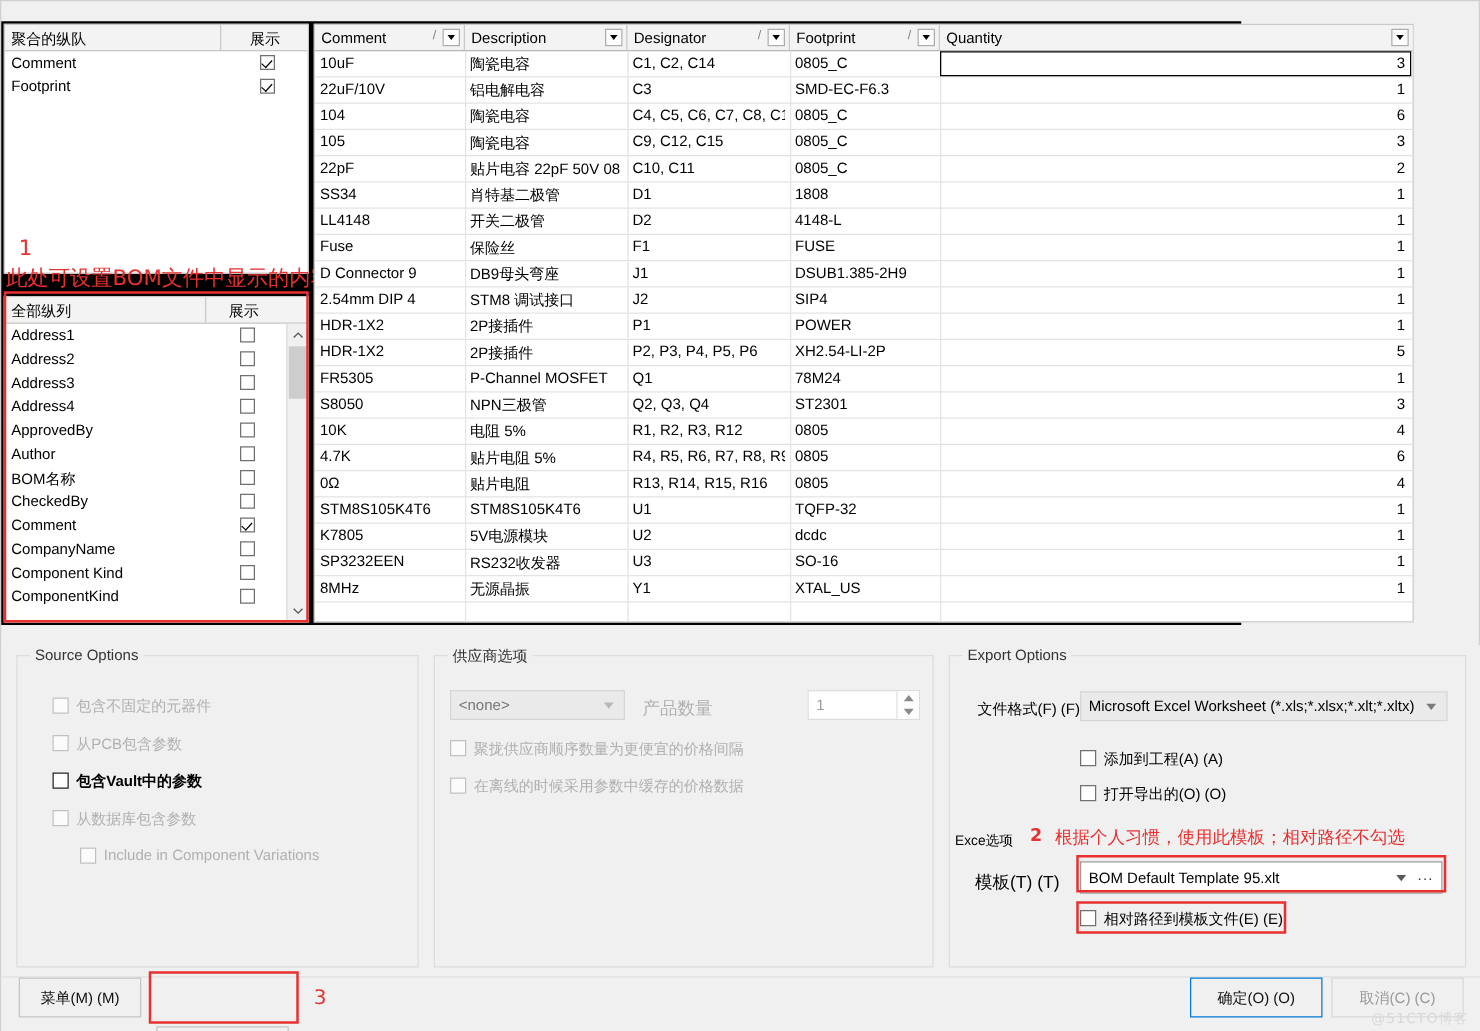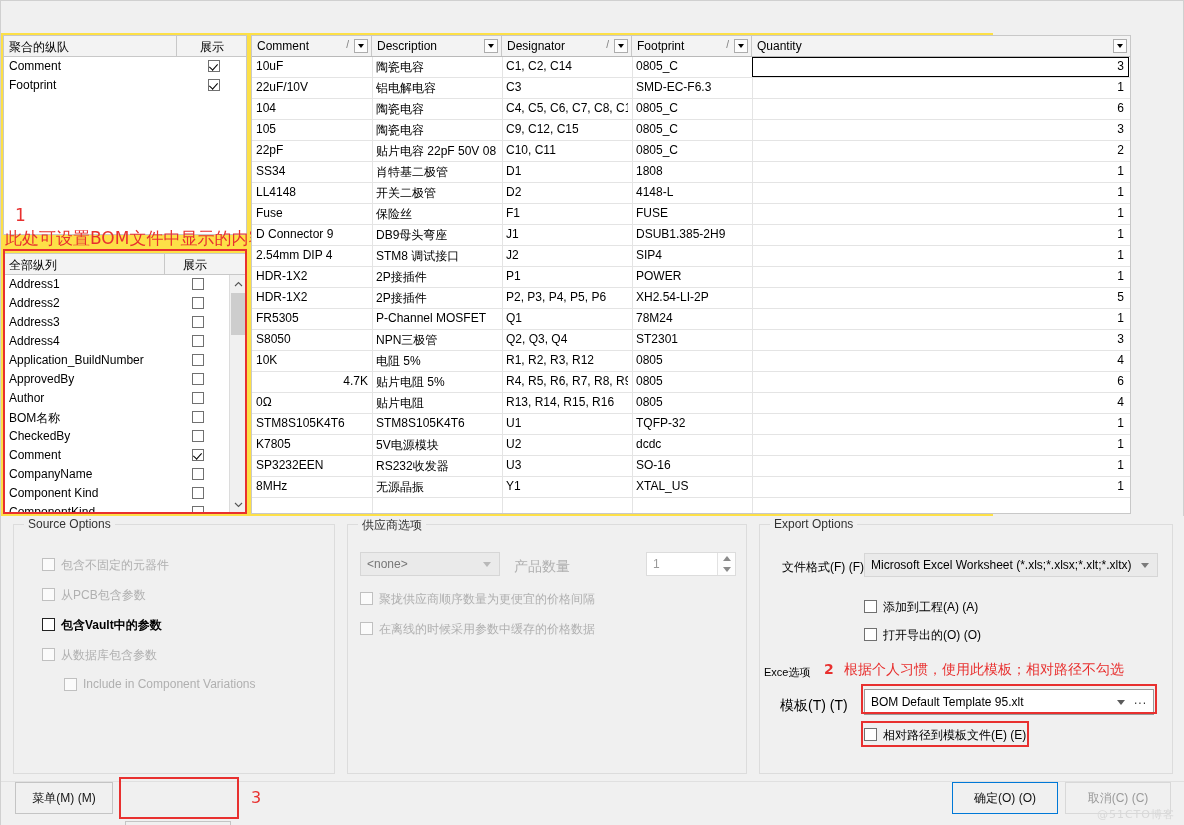--- a/index.html
+++ b/index.html
@@ -21,21 +21,21 @@
   .titlebar .caption{
     position:absolute;left:12px;top:7px;font-size:14px;color:#111;white-space:nowrap;
   }
   .titlebar .closebtn{
     position:absolute;right:0;top:0;width:46px;height:31px;
     display:flex;align-items:center;justify-content:center;cursor:pointer;
   }
   .titlebar .closebtn svg{display:block;}
 
   
-  .work{position:absolute;left:0;top:32px;width:992px;height:483px;background:#fde047;}
+  .work{position:absolute;left:0;top:16px;width:992px;height:483px;background:#000000;}
 
   
   .leftpane{position:absolute;left:2px;top:2px;width:244px;height:479px;}
 
   .listbox{position:absolute;background:#fff;border:1px solid #c8c8c8;box-sizing:border-box;}
   .lb-head{
     position:relative;height:21px;background:#f3f3f3;border-bottom:1px solid #c8c8c8;box-sizing:border-box;
   }
   .lb-head .h1{position:absolute;left:5px;top:3px;font-size:12px;}
   .lb-head .h2{position:absolute;left:0;top:3px;width:60px;text-align:center;font-size:12px;}
@@ -198,24 +198,20 @@
             </div>
             <div class="row">
               <div class="lbl">Address3</div>
               <div class="cbx" style="left:188px;top:3px;"></div>
             </div>
             <div class="row">
               <div class="lbl">Address4</div>
               <div class="cbx" style="left:188px;top:3px;"></div>
             </div>
             <div class="row">
-              <div class="lbl">Application_BuildNumber</div>
-              <div class="cbx" style="left:188px;top:3px;"></div>
-            </div>
-            <div class="row">
               <div class="lbl">ApprovedBy</div>
               <div class="cbx" style="left:188px;top:3px;"></div>
             </div>
             <div class="row">
               <div class="lbl">Author</div>
               <div class="cbx" style="left:188px;top:3px;"></div>
             </div>
             <div class="row">
               <div class="lbl">BOM名称</div>
               <div class="cbx" style="left:188px;top:3px;"></div>
@@ -398,21 +394,21 @@
             <div class="gc num" style="left: 504px; width: 368px;">3</div>
           </div>
           <div class="grow">
             <div class="gc" style="left: 4px; width: 112px;">10K</div>
             <div class="gc" style="left: 124px; width: 122px;">电阻 5%</div>
             <div class="gc" style="left: 254px; width: 122px;">R1, R2, R3, R12</div>
             <div class="gc" style="left: 384px; width: 112px;">0805</div>
             <div class="gc num" style="left: 504px; width: 368px;">4</div>
           </div>
           <div class="grow">
-            <div class="gc" style="left: 4px; width: 112px; text-align: right;">4.7K</div>
+            <div class="gc" style="left: 4px; width: 112px;">4.7K</div>
             <div class="gc" style="left: 124px; width: 122px;">贴片电阻 5%</div>
             <div class="gc" style="left: 254px; width: 122px;">R4, R5, R6, R7, R8, R9</div>
             <div class="gc" style="left: 384px; width: 112px;">0805</div>
             <div class="gc num" style="left: 504px; width: 368px;">6</div>
           </div>
           <div class="grow">
             <div class="gc" style="left: 4px; width: 112px;">0Ω</div>
             <div class="gc" style="left: 124px; width: 122px; font-family: Liberation Mono, monospace;">贴片电阻</div>
             <div class="gc" style="left: 254px; width: 122px;">R13, R14, R15, R16</div>
             <div class="gc" style="left: 384px; width: 112px;">0805</div>

